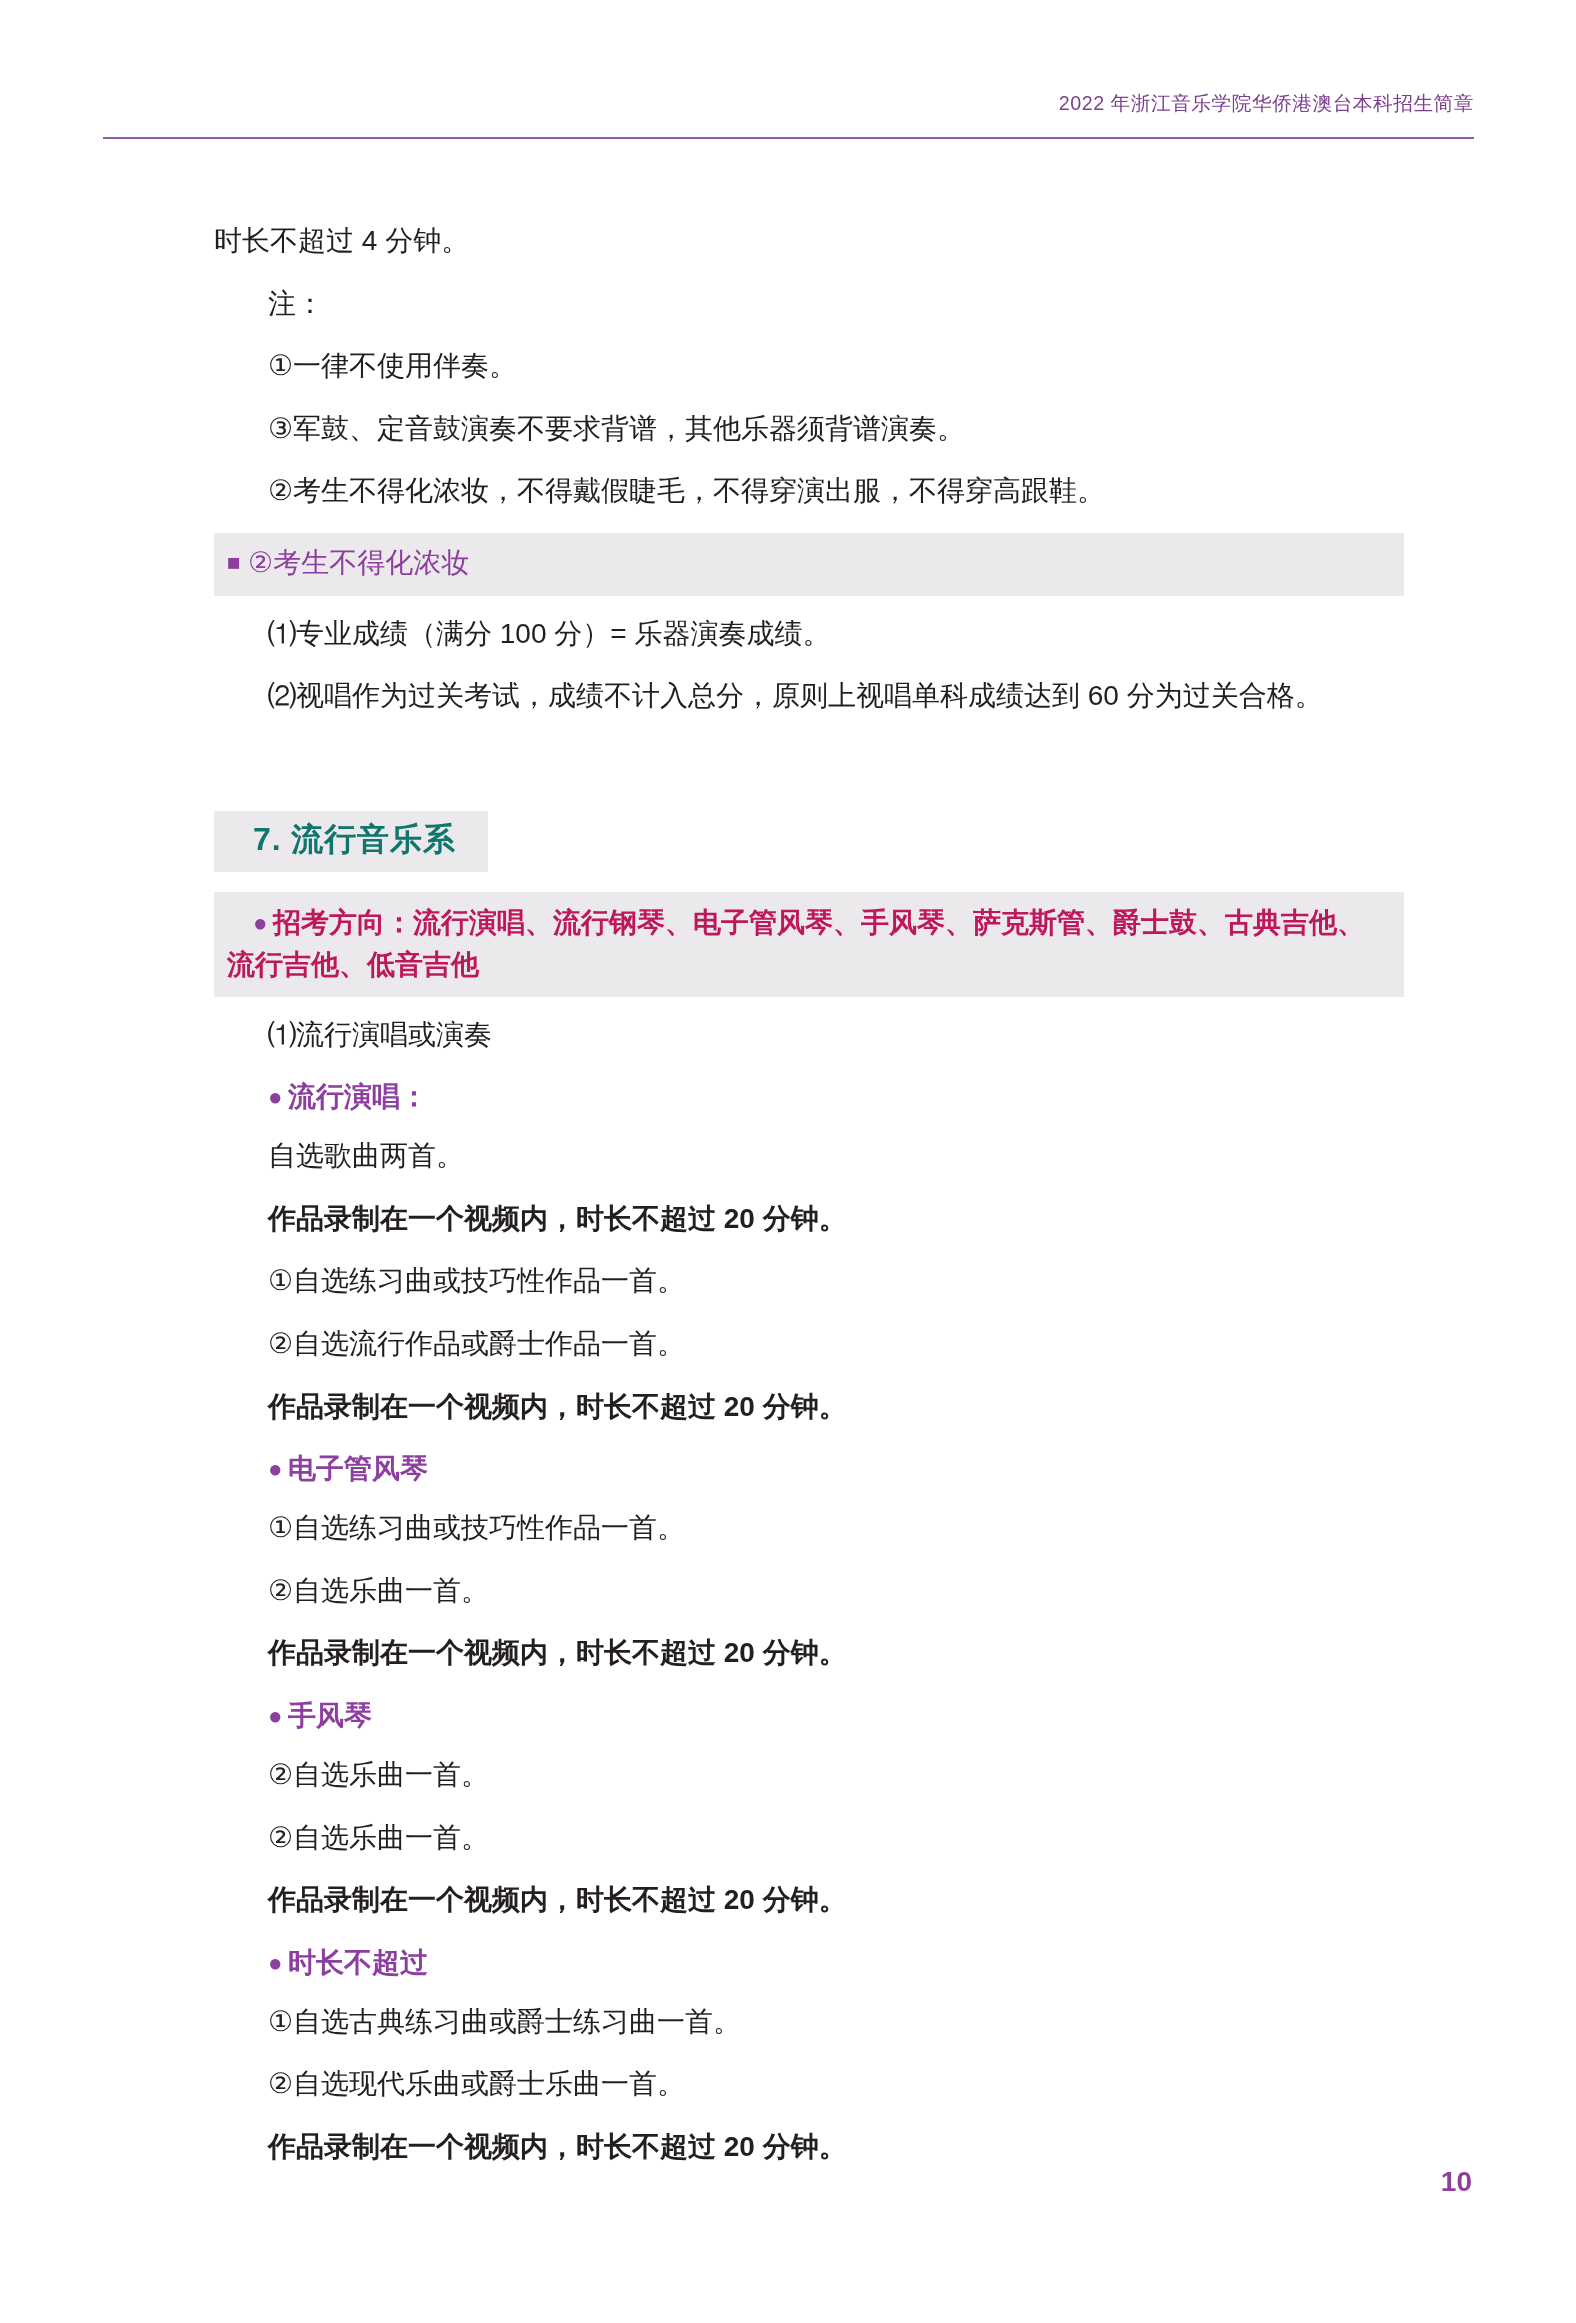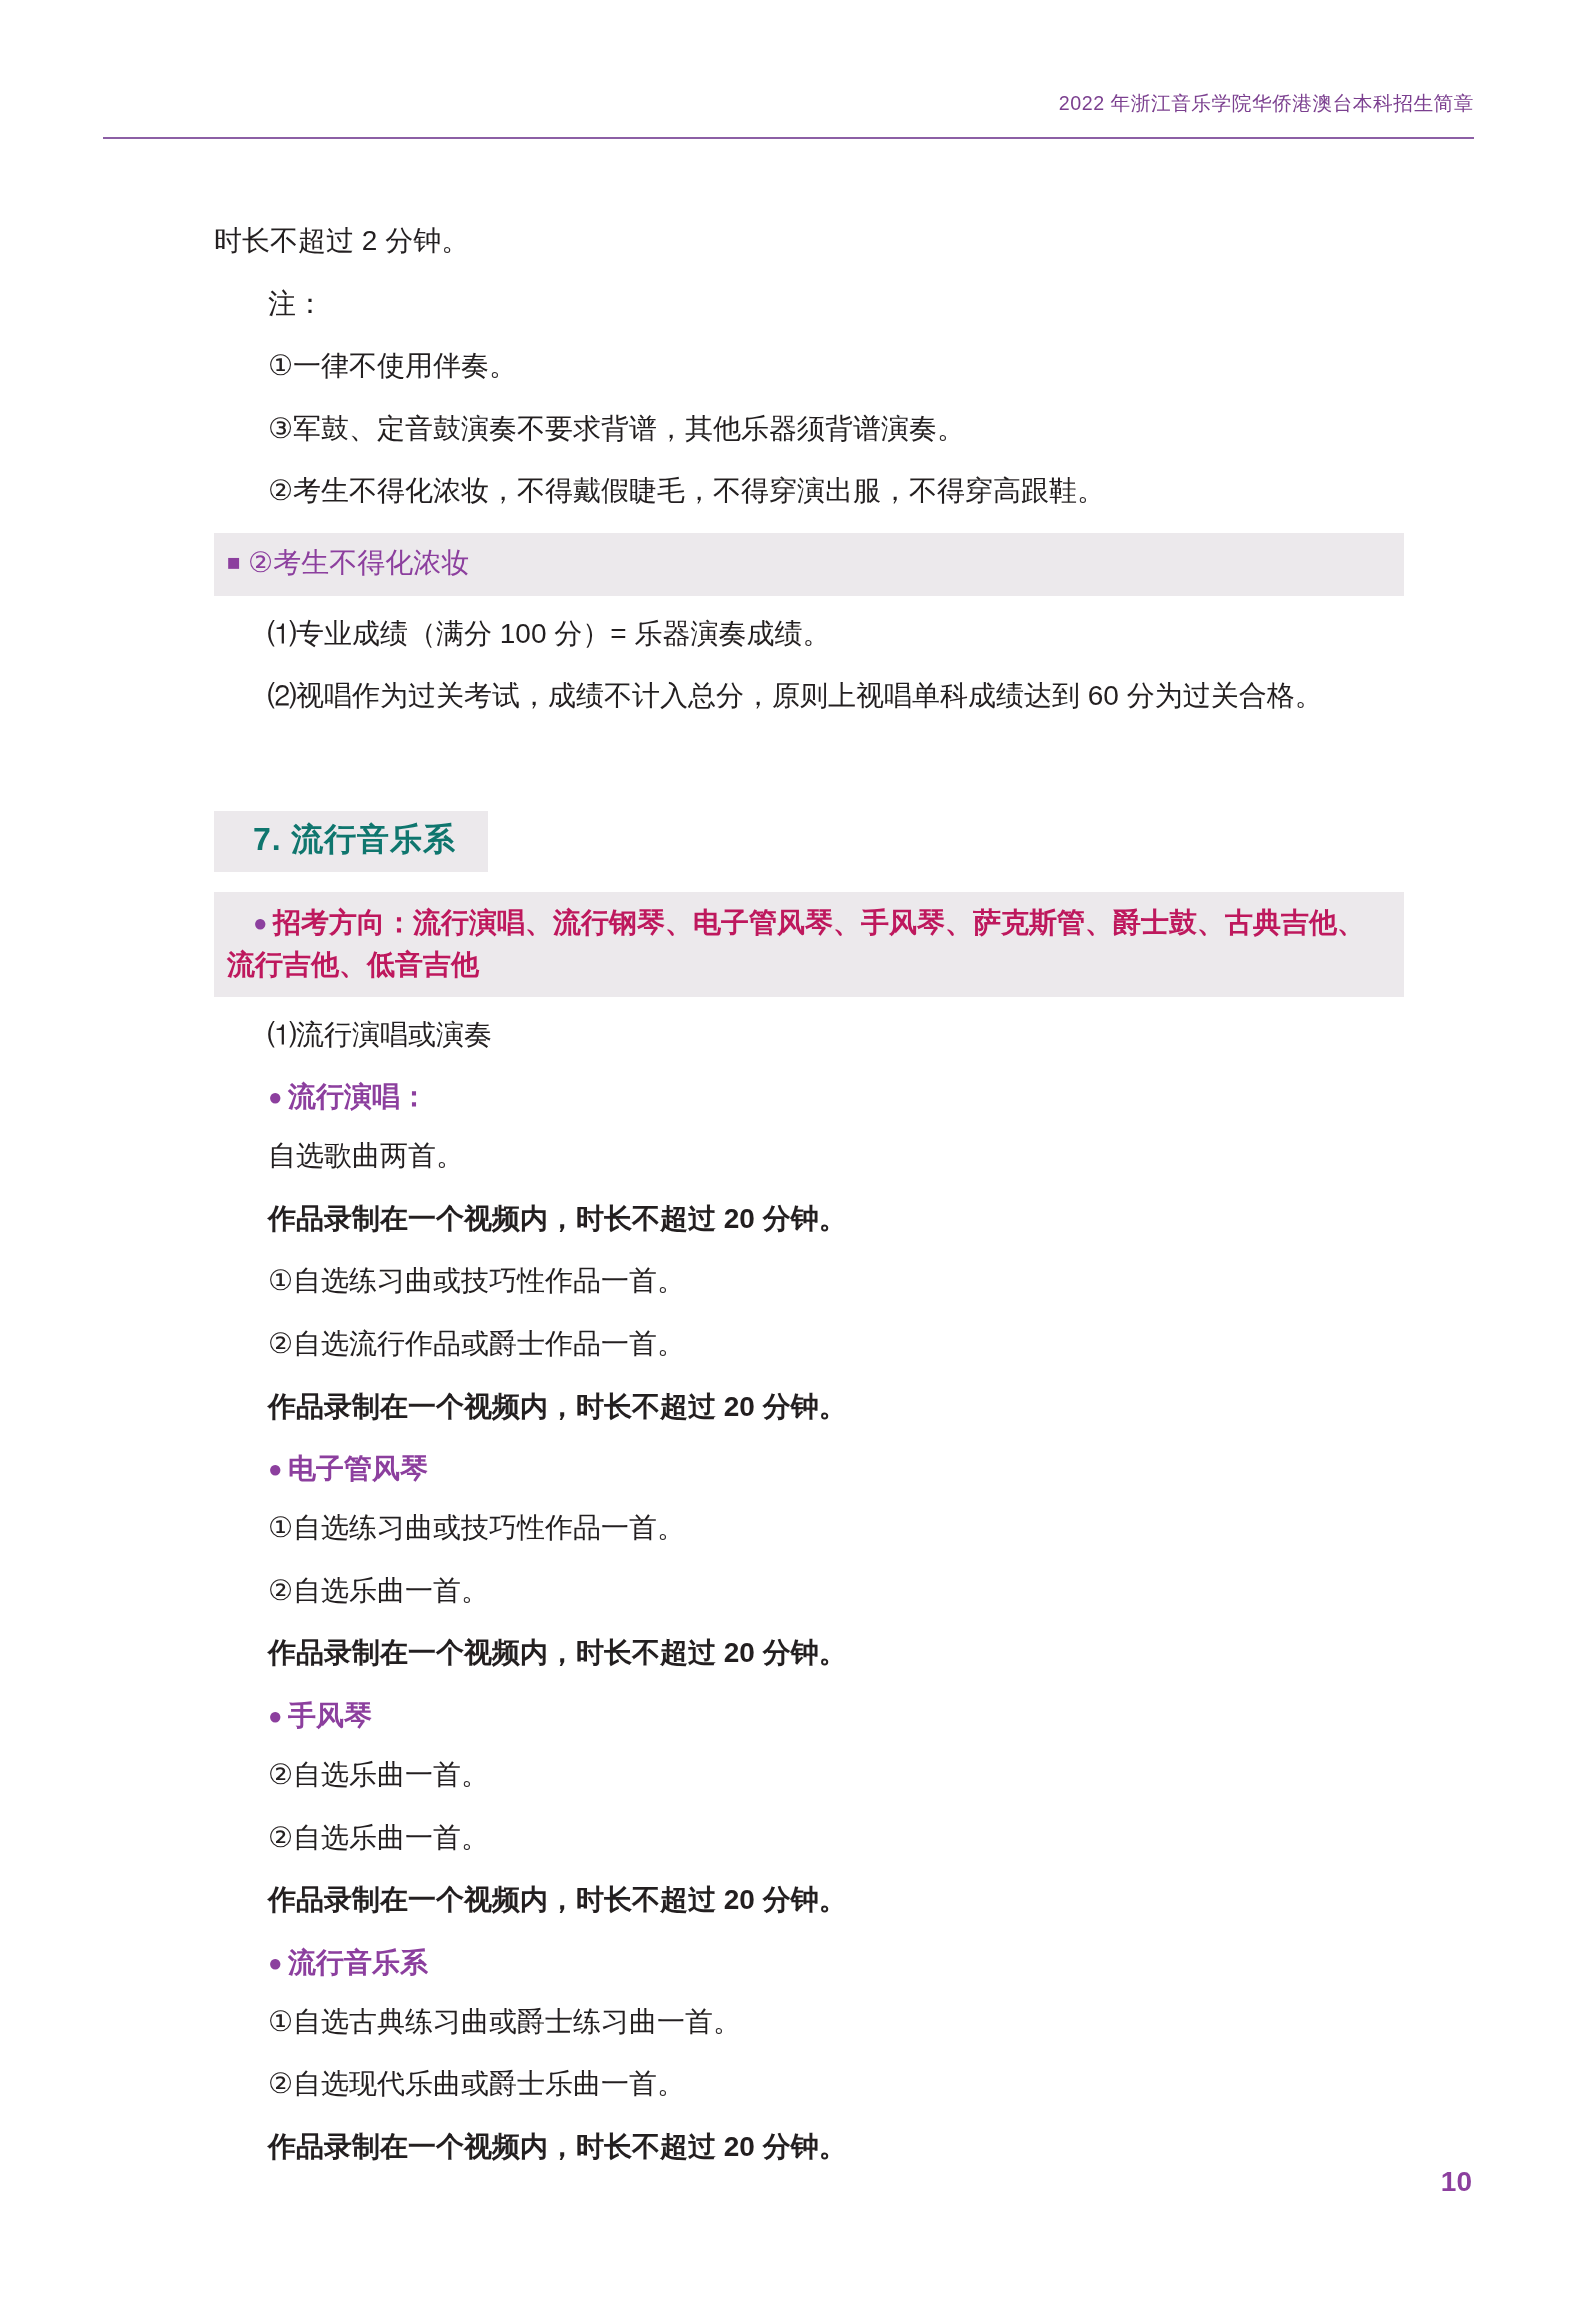--- a/index.html
+++ b/index.html
@@ -125,21 +125,21 @@
 
 <div class="page">
 
   <div class="header">
     <div class="header-text">2022 年浙江音乐学院华侨港澳台本科招生简章</div>
     <div class="header-rule"></div>
   </div>
 
   <div class="content">
 
-    <p>时长不超过 2 分钟。</p>
+    <p>时长不超过 4 分钟。</p>
 
     <p class="indent">注：</p>
 
     <p class="indent">①一律不使用伴奏。</p>
 
     <p class="indent">③军鼓、定音鼓演奏不要求背谱，其他乐器须背谱演奏。</p>
 
     <p class="indent">②考生不得化浓妆，不得戴假睫毛，不得穿演出服，不得穿高跟鞋。</p>
 
     <div class="band">
@@ -184,21 +184,21 @@
     <p class="indent bold">作品录制在一个视频内，时长不超过 20 分钟。</p>
 
     <p class="sub-item"><span class="bullet-rd">●</span><span>手风琴</span></p>
 
     <p class="indent">②自选乐曲一首。</p>
 
     <p class="indent">②自选乐曲一首。</p>
 
     <p class="indent bold">作品录制在一个视频内，时长不超过 20 分钟。</p>
 
-    <p class="sub-item"><span class="bullet-rd">●</span><span>流行音乐系</span></p>
+    <p class="sub-item"><span class="bullet-rd">●</span><span>时长不超过</span></p>
 
     <p class="indent">①自选古典练习曲或爵士练习曲一首。</p>
 
     <p class="indent">②自选现代乐曲或爵士乐曲一首。</p>
 
     <p class="indent bold">作品录制在一个视频内，时长不超过 20 分钟。</p>
 
   </div>
 
   <div class="pagenum">10</div>

